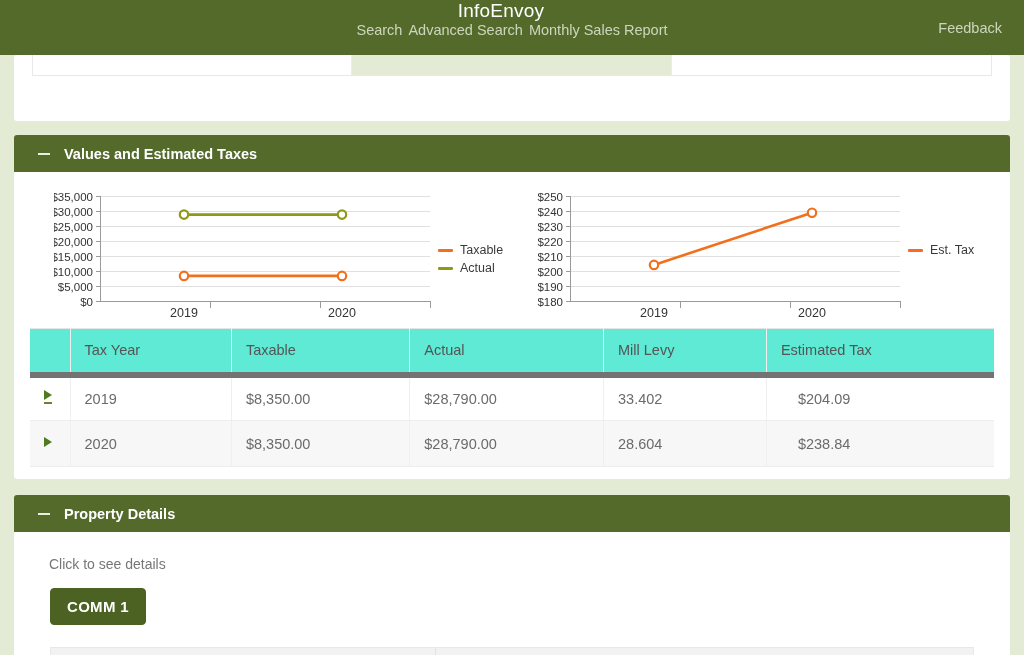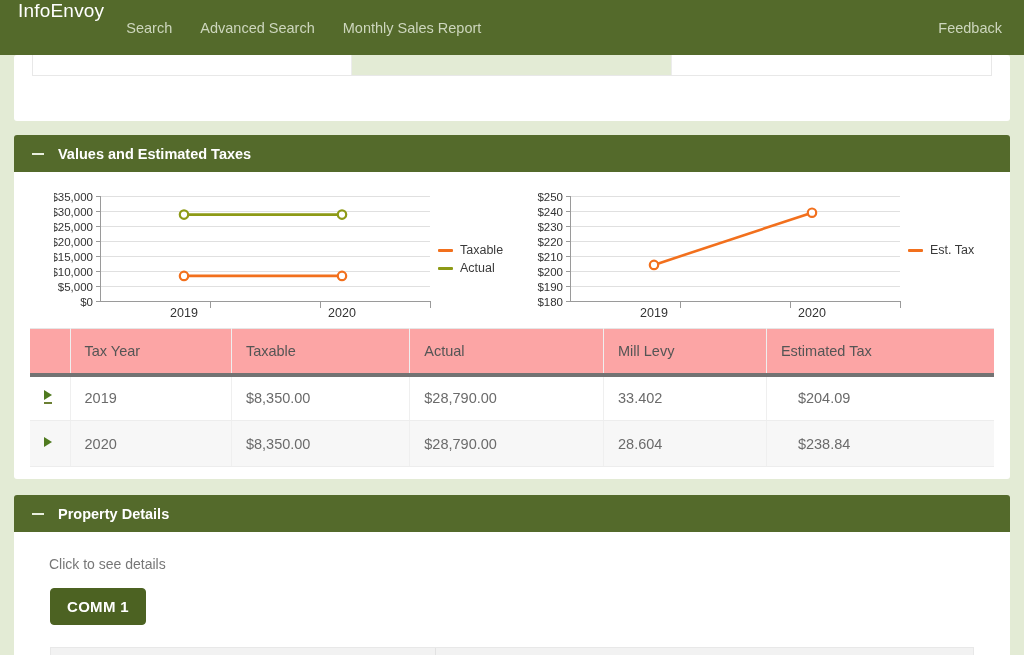--- a/index.html
+++ b/index.html
@@ -9,32 +9,34 @@
     overflow: hidden;
     background: #e3ebd5;
     font-family: "Liberation Sans", sans-serif;
   }
 
   
   .navbar {
     height: 55px;
     background: #546a2b;
     display: flex;
+    align-items: center;
     padding: 0 18px;
     position: relative;
+    flex-direction: column;
   }
   .brand {
     color: #ffffff;
     font-size: 19px;
     letter-spacing: .2px;
     margin-right: 22px;
     white-space: nowrap;
     cursor: pointer;
   }
-  .navlinks { display: flex; align-items: center; gap: 28px; }
+  .navlinks { display: flex; align-items: center; gap: 6px; }
   .navlink {
     color: #cdd6bd;
     font-size: 14.5px;
     white-space: nowrap;
     cursor: pointer;
   }
   .navright { position: absolute; right: 22px; top: 50%; transform: translateY(-50%); }
 
   
   .page { padding: 0 14px; }
@@ -61,21 +63,21 @@
   .topgrid .cell.hl { background: #e3ebd5; }
 
   
   .panel { margin-bottom: 16px; border-radius: 3px; overflow: hidden; }
   .panel-head {
     background: #546a2b;
     color: #ffffff;
     height: 37px;
     display: flex;
     align-items: center;
-    padding: 0 18px;
+    padding: 0 24px;
     font-size: 14.5px;
     font-weight: bold;
     cursor: pointer;
   }
   .minus-icon {
     display: inline-block;
     width: 12px; height: 2px;
     background: #e9eede;
     margin-right: 14px;
   }
@@ -86,23 +88,23 @@
   .chart-wrap { flex: 1 1 50%; display: flex; align-items: flex-start; }
   svg.chart { display: block; }
   .legend { margin-top: 54px; margin-left: 4px; }
   .legend-row { display: flex; align-items: center; height: 16px; margin-bottom: 2px; }
   .legend-swatch { width: 15px; height: 3px; margin-right: 7px; border-radius: 1px; }
   .legend-label { font-size: 12.5px; color: #3a3a3a; white-space: nowrap; }
 
   
   table.tax { width: 100%; border-collapse: collapse; margin-top: 10px; font-size: 14.5px; }
   table.tax thead th {
-    background: #fca5a5;
+    background: #5eead4;
     border-top: 1px solid #e6e6e6;
-    border-bottom: 4px solid #737373;
+    border-bottom: 6px solid #737373;
     border-right: 1px solid #efefef;
     color: #555555;
     font-weight: normal;
     text-align: left;
     padding: 12px 14px;
     height: 46px;
   }
   table.tax thead th:last-child { border-right: none; }
   table.tax tbody td {
     border-bottom: 1px solid #ededed;

